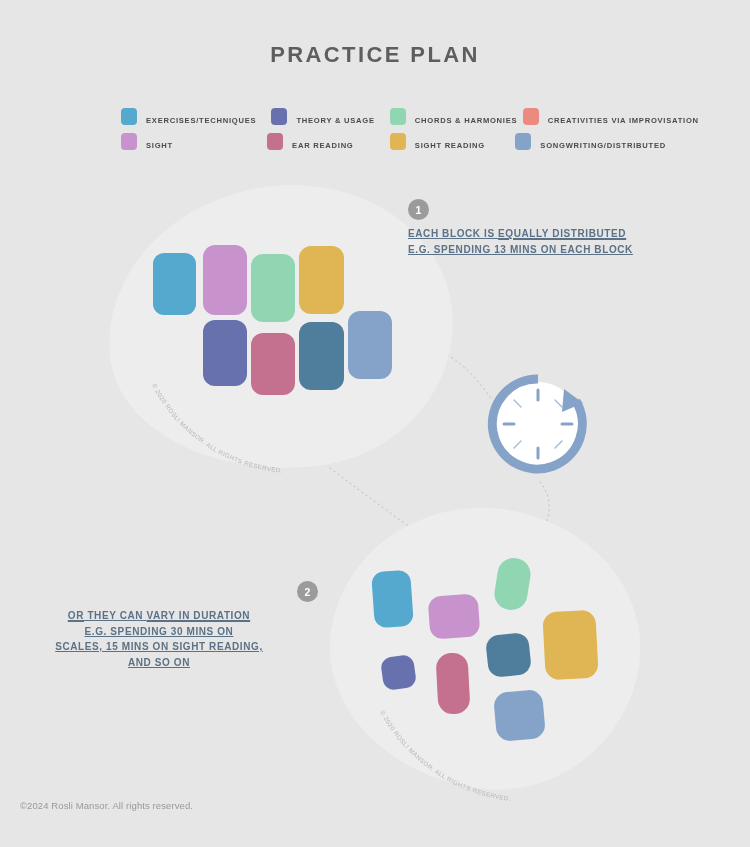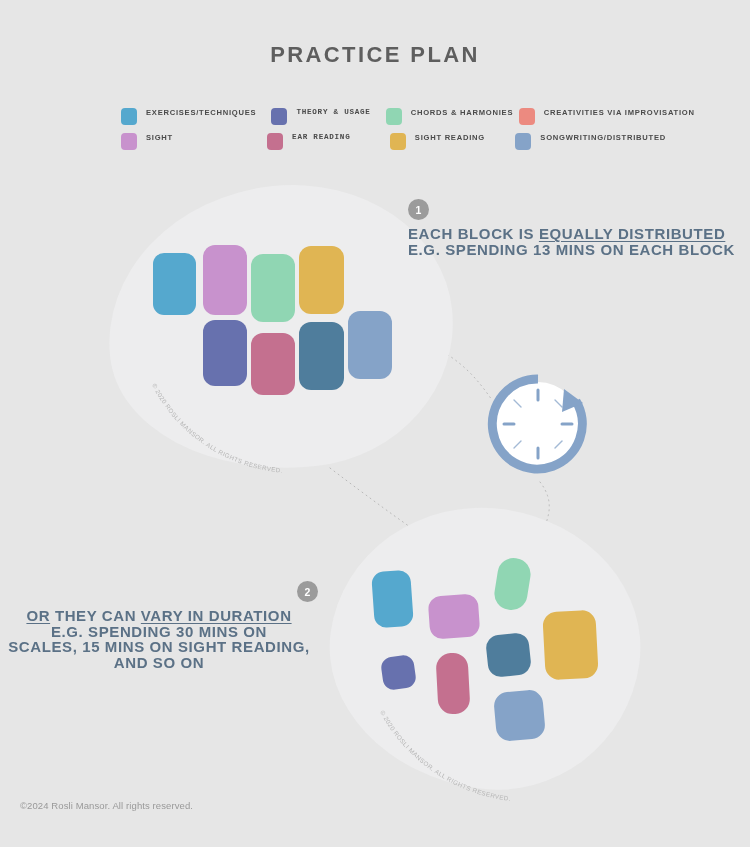--- a/index.html
+++ b/index.html
@@ -36,25 +36,25 @@
     left: 106px;
     width: 560px;
   }
   .legend-row {
     display: flex;
     align-items: center;
     height: 25px;
   }
   .legend-item {
     display: flex;
-    align-items: flex-start;
+    align-items: flex-end;
     padding-left: 15px;
   }
   .legend-item.col1 { width: 140px; }
-  .legend-item.col2 { width: 115px; font-family: Liberation Mono, monospace; }
+  .legend-item.col2 { width: 115px; }
   .legend-item.col3 { width: 118px; }
   .legend-item.col4 { width: auto; }
   .swatch {
     width: 16px;
     height: 17px;
     border-radius: 4px;
     flex: none;
   }
   .legend-label {
     margin-left: 9px;
@@ -101,25 +101,26 @@
     background: #9b9b9b;
     color: #ffffff;
     font-size: 10.5px;
     font-weight: bold;
     display: flex;
     align-items: center;
     justify-content: center;
   }
   .step-text {
     position: absolute;
-    font-size: 15px;
+    font-size: 10px;
     font-weight: bold;
     letter-spacing: 0.6px;
     line-height: 15.5px;
     color: #5b7186;
+    text-decoration: underline;
   }
   .step-text .u {
     text-decoration: underline;
     text-underline-offset: 2px;
   }
 
   #step1-badge { left: 408px; top: 199px; }
   #step1-text  { left: 408px; top: 226px; text-align: left; }
   #step2-badge { left: 297px; top: 581px; }
   #step2-text  { left: 0px; top: 608px; width: 318px; text-align: center; }

